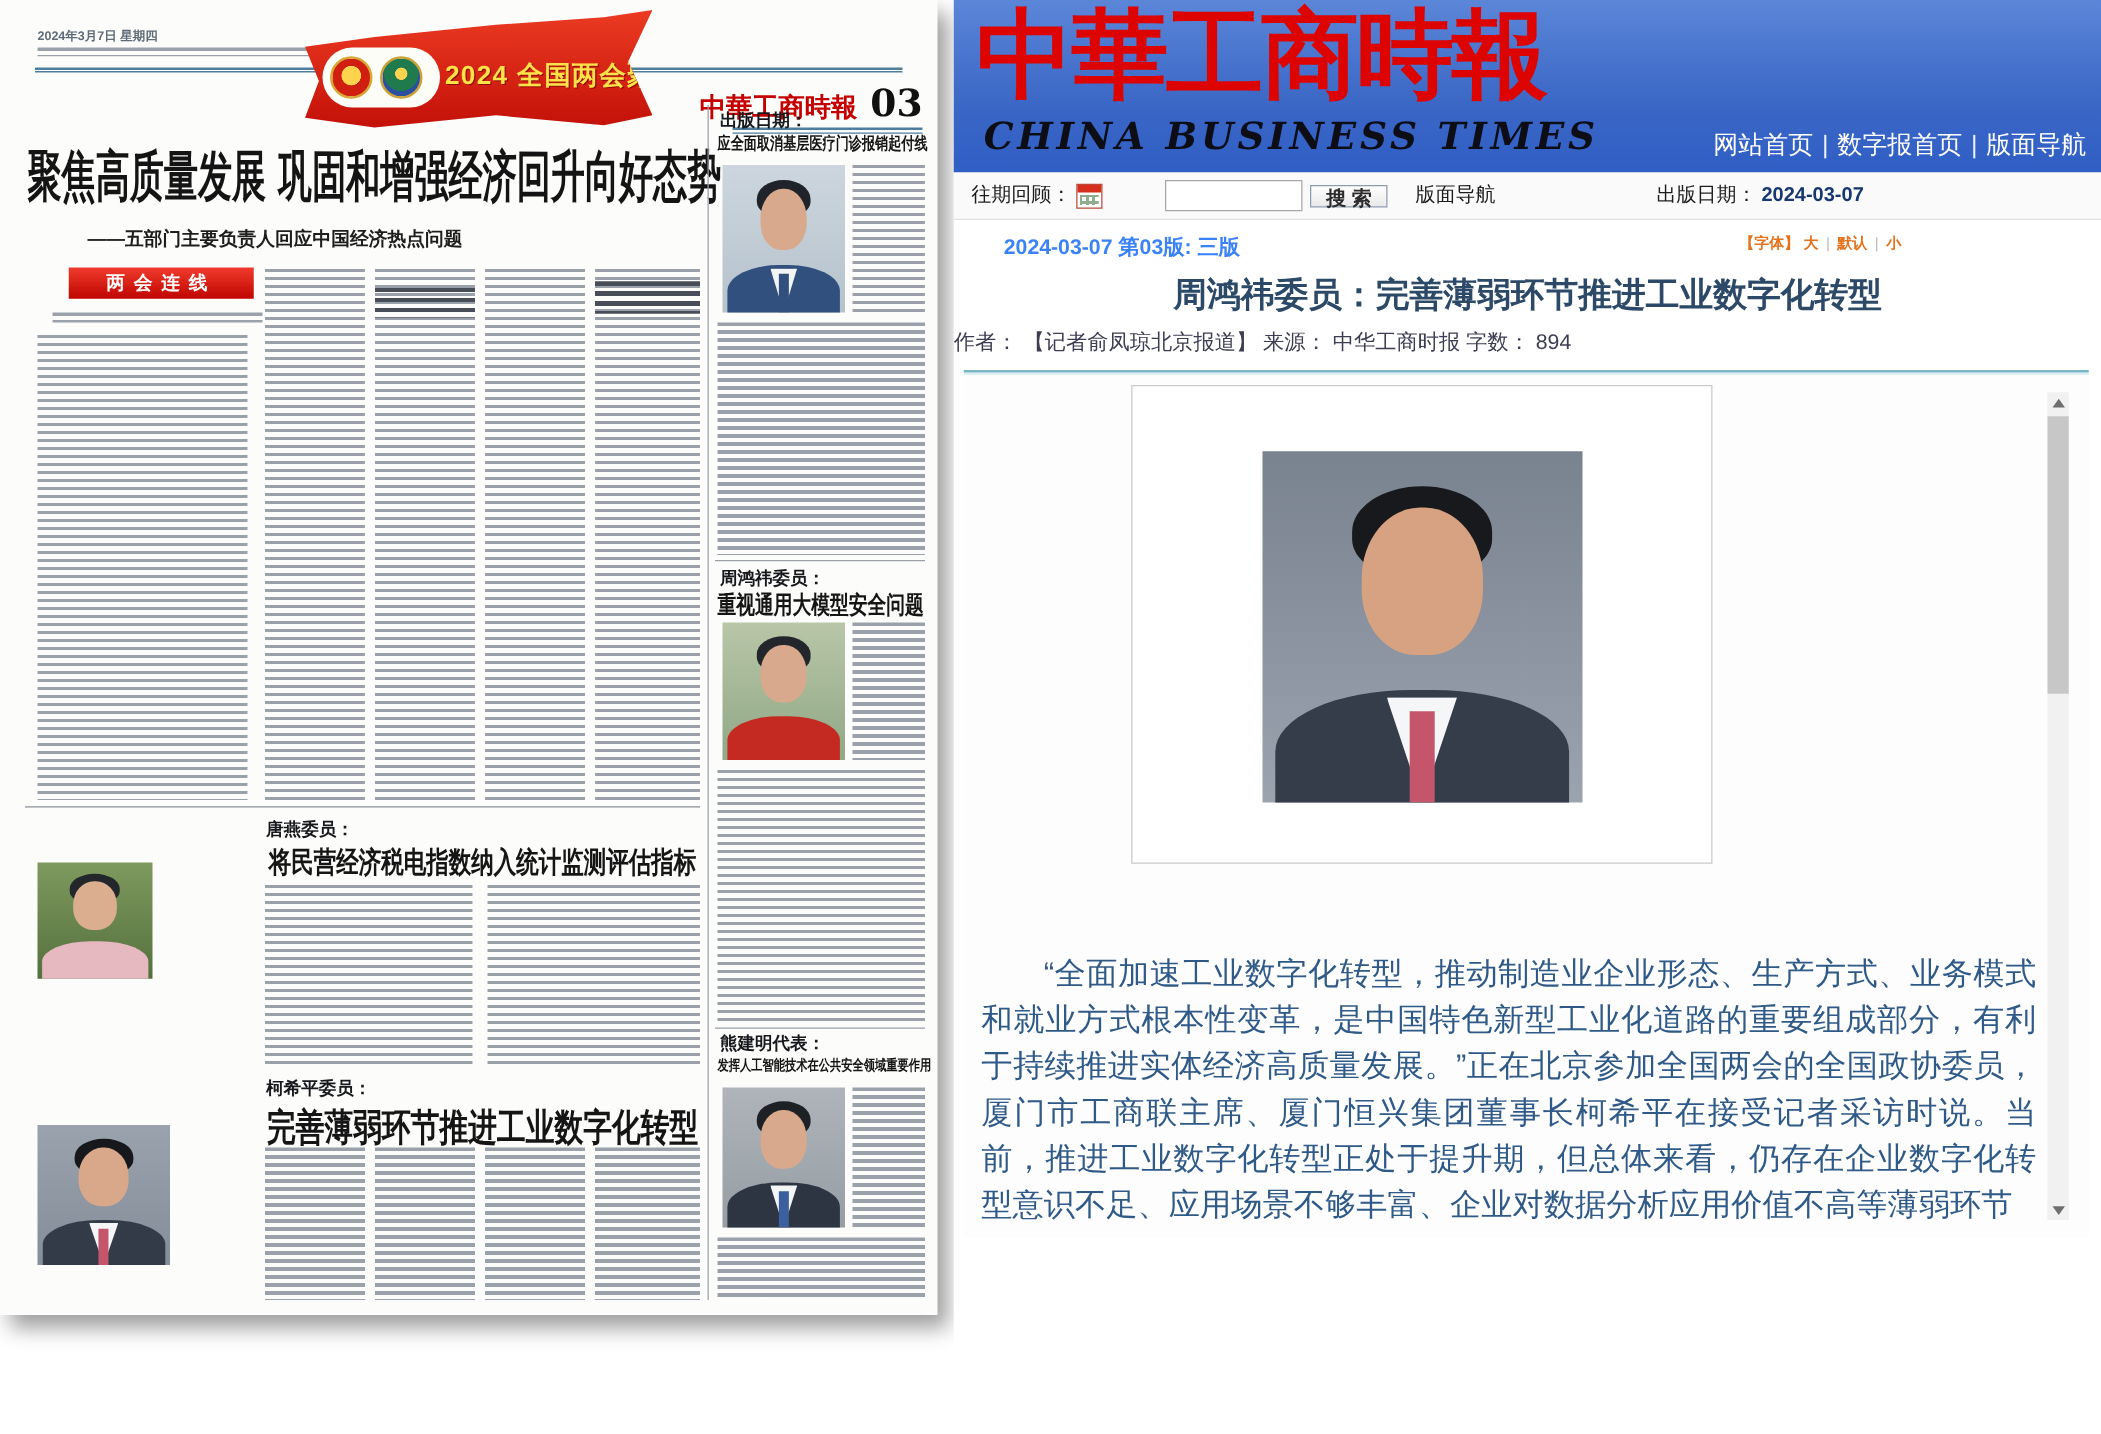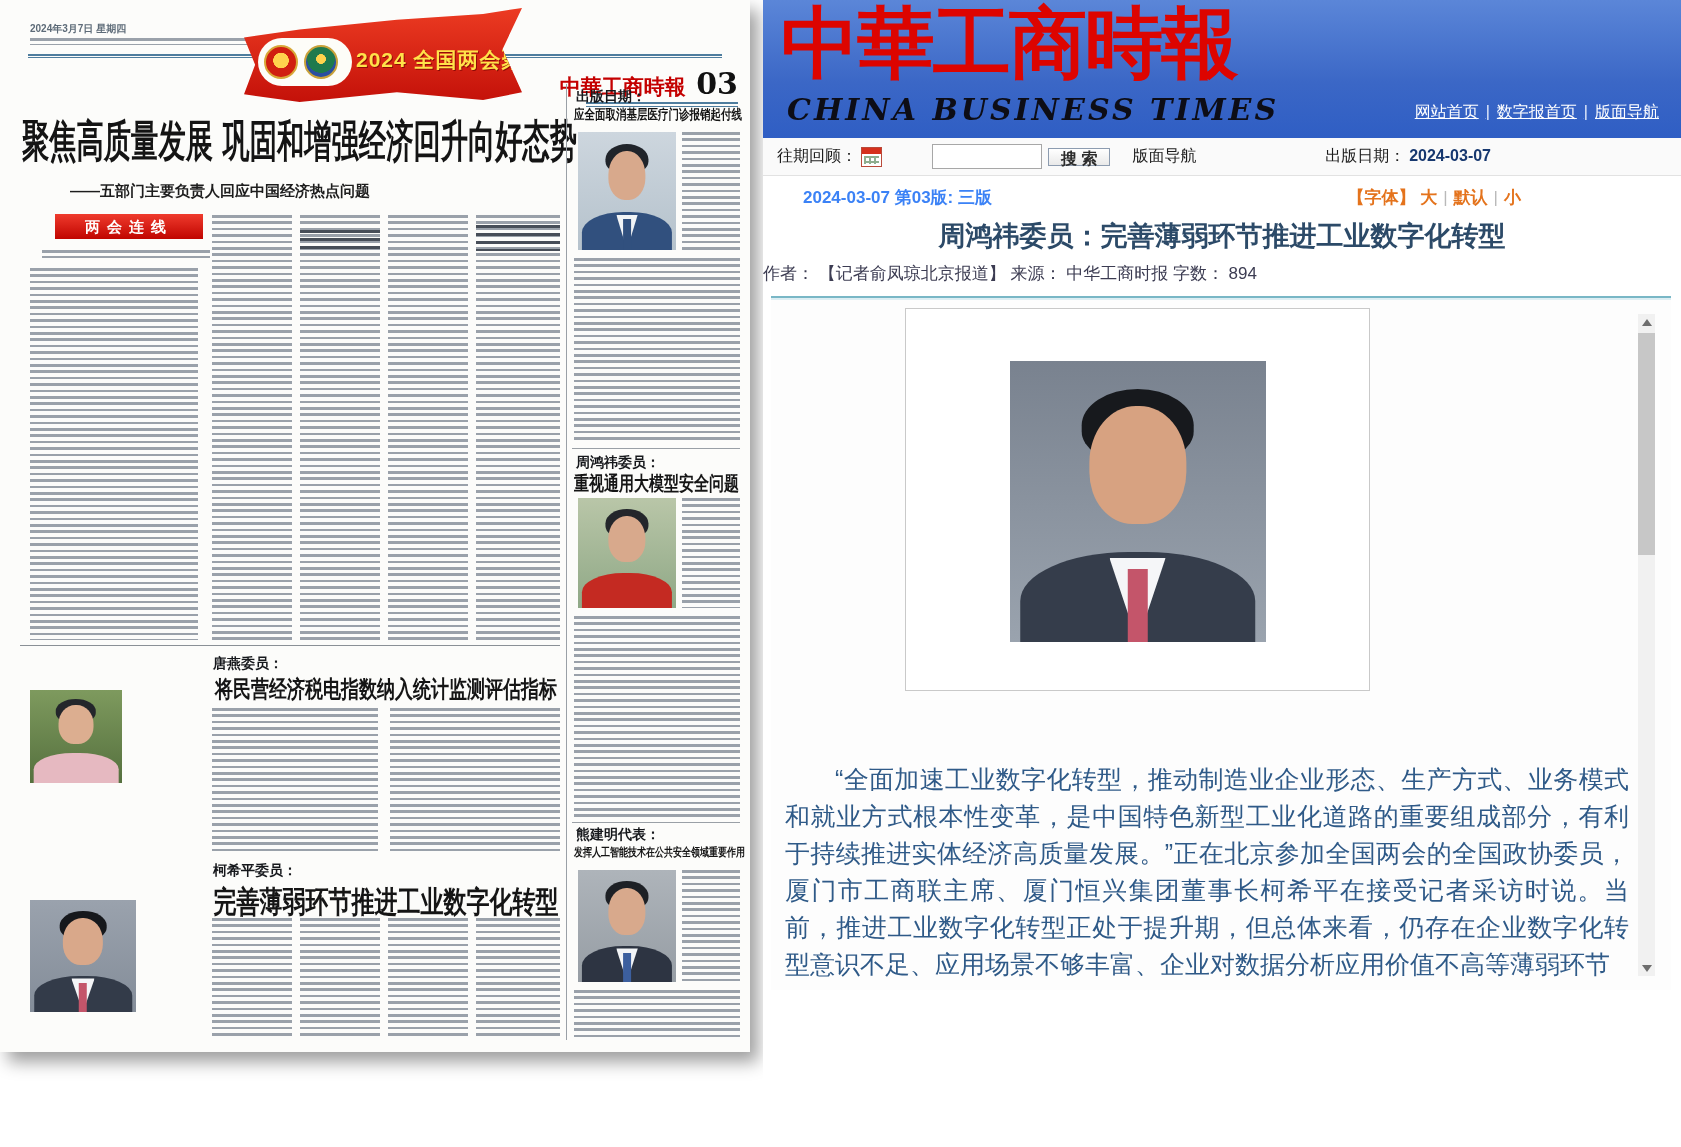--- a/index.html
+++ b/index.html
@@ -56,39 +56,39 @@
 
   
   #panel{position:absolute;left:763px;top:0;width:918px;height:1147px;background:#fff;}
   #panel .abs{position:absolute;}
   #site-header{left:0;top:0;width:918px;height:138px;
                background:linear-gradient(180deg,#5b86d8 0%,#3b67c6 60%,#2f5ec4 100%);}
   #logo-cn{left:18px;top:-8px;font-family:"DejaVu Serif",serif;font-weight:900;font-size:78px;
            color:#dd0400;letter-spacing:-2px;white-space:nowrap;}
   #logo-en{left:24px;top:92px;font-family:"DejaVu Serif",serif;font-style:italic;font-weight:bold;
            font-size:30px;color:#0d0d16;letter-spacing:3px;white-space:nowrap;}
-  #site-nav{right:22px;top:102px;font-size:16px;color:#fff;white-space:nowrap;text-decoration:underline;}
+  #site-nav{right:12px;top:102px;font-size:20px;color:#fff;white-space:nowrap;}
   #site-nav .lnk{color:#fff;cursor:pointer;}
   #site-nav .sep{margin:0 7px;color:#e8eefc;}
   #toolbar{left:0;top:138px;width:918px;height:38px;background:#fafafa;border-bottom:1px solid #e2e2e2;
            display:flex;align-items:center;}
   .tb-label{margin-left:14px;font-size:16px;color:#1c1c1c;}
   .cal{position:relative;width:21px;height:20px;margin-left:4px;background:#fff;border:1px solid #b94a3a;cursor:pointer;flex:none;}
   .cal-top{position:absolute;left:0;top:0;width:100%;height:6px;background:#d6301d;}
   .cal-grid{position:absolute;left:2px;right:2px;top:8px;bottom:2px;
             background-image:repeating-linear-gradient(90deg,#8fae8f 0 2px,transparent 2px 5px),
                              repeating-linear-gradient(180deg,#8fae8f 0 2px,transparent 2px 5px);}
   #search-input{margin-left:50px;width:100px;height:23px;border:1px solid #a7a7a7;background:#fff;outline:none;font-size:14px;padding:0 4px;}
   #search-btn{margin-left:6px;height:18px;padding:0 12px;border:1px solid #8d9cb0;
               background:linear-gradient(#ffffff,#e9e9e9);font-size:16px;font-weight:bold;color:#2b2b2b;cursor:pointer;}
   #adv-link{margin-left:22px;font-size:16px;color:#1c1c1c;cursor:pointer;}
   #pub{margin-left:auto;margin-right:190px;font-size:16px;color:#1c1c1c;white-space:nowrap;}
   #pub b{color:#17386f;font-weight:bold;margin-left:4px;}
   #edition{left:40px;top:186px;font-size:17px;font-weight:bold;color:#3b82f6;}
-  #fontctl{right:160px;top:186px;font-size:17px;color:#e4731c;font-weight:bold;white-space:nowrap;}
+  #fontctl{right:160px;top:186px;font-size:12px;color:#e4731c;font-weight:bold;white-space:nowrap;}
   #fontctl .opt{cursor:pointer;color:#e4731c;}
   #fontctl .sep{color:#b9b9b9;margin:0 6px;font-weight:normal;}
   #article-title{left:40px;right:40px;top:218px;text-align:center;font-size:27px;font-weight:bold;color:#2c4a68;}
   #byline{left:0;right:0;top:262px;text-align:left;font-size:17px;color:#3c3c52;}
   #rule-teal{left:8px;right:10px;top:296px;height:2px;background:#79b7c6;box-shadow:0 2px 0 #ddeef3;}
   #content{left:8px;top:300px;width:900px;height:690px;background:#fdfdfd;overflow:hidden;}
   #photo-frame{position:absolute;left:134px;top:8px;width:465px;height:383px;background:#fff;border:1px solid #c9c9c9;}
   #portrait{position:absolute;left:50%;transform:translateX(-50%);top:52px;width:256px;height:281px;}
   #body-text{position:absolute;left:14px;top:436px;width:844px;font-size:25px;line-height:37px;
              color:#2f5a88;text-align:justify;text-indent:2em;}

